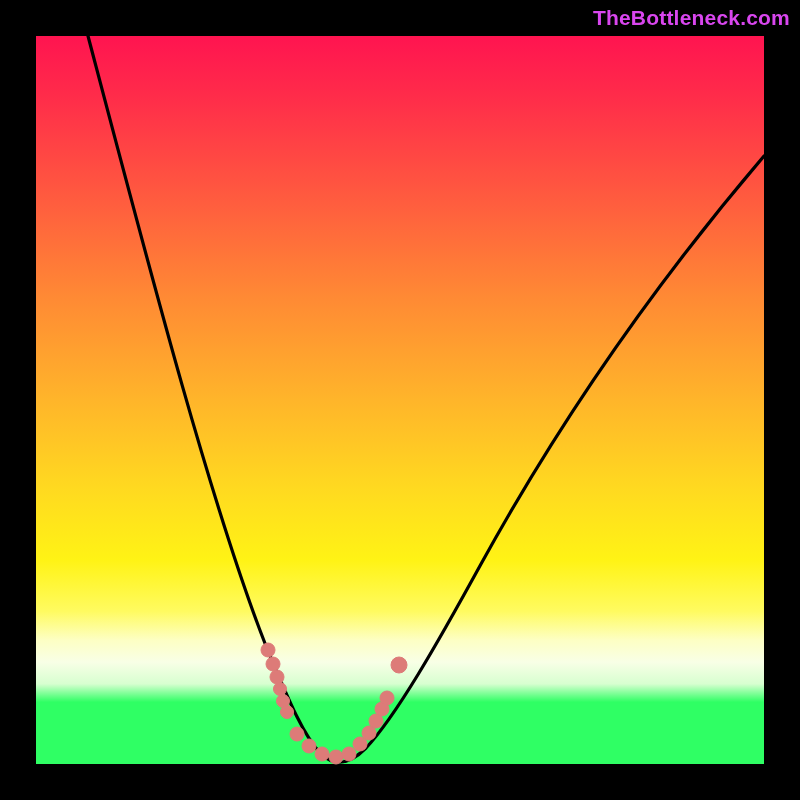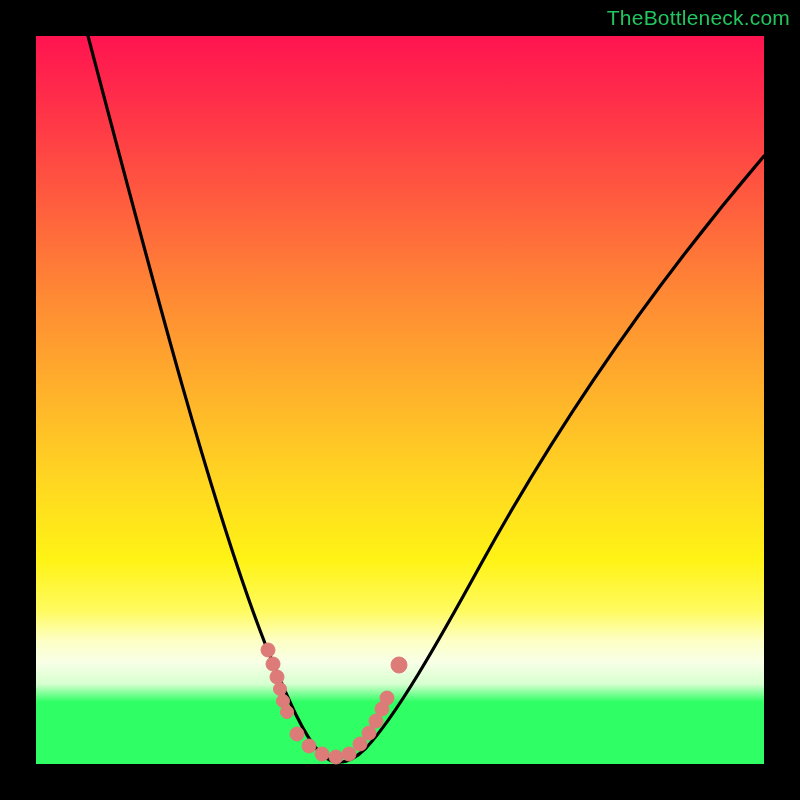--- a/index.html
+++ b/index.html
@@ -40,23 +40,23 @@
       #f8ffe6 86%,
       #d7ffd0 89%,
       #2fff64 91.5%,
       #2fff64 100%
     );
   }
   .watermark {
     position: absolute;
     top: 6px;
     right: 10px;
-    color: #22c55e;
+    color: #d946ef;
     font-size: 21px;
-    font-weight: 400;
+    font-weight: 700;
     letter-spacing: 0.2px;
     user-select: none;
   }
   svg.curve-layer {
     position: absolute;
     left: 0;
     top: 0;
     width: 728px;
     height: 728px;
     overflow: visible;

